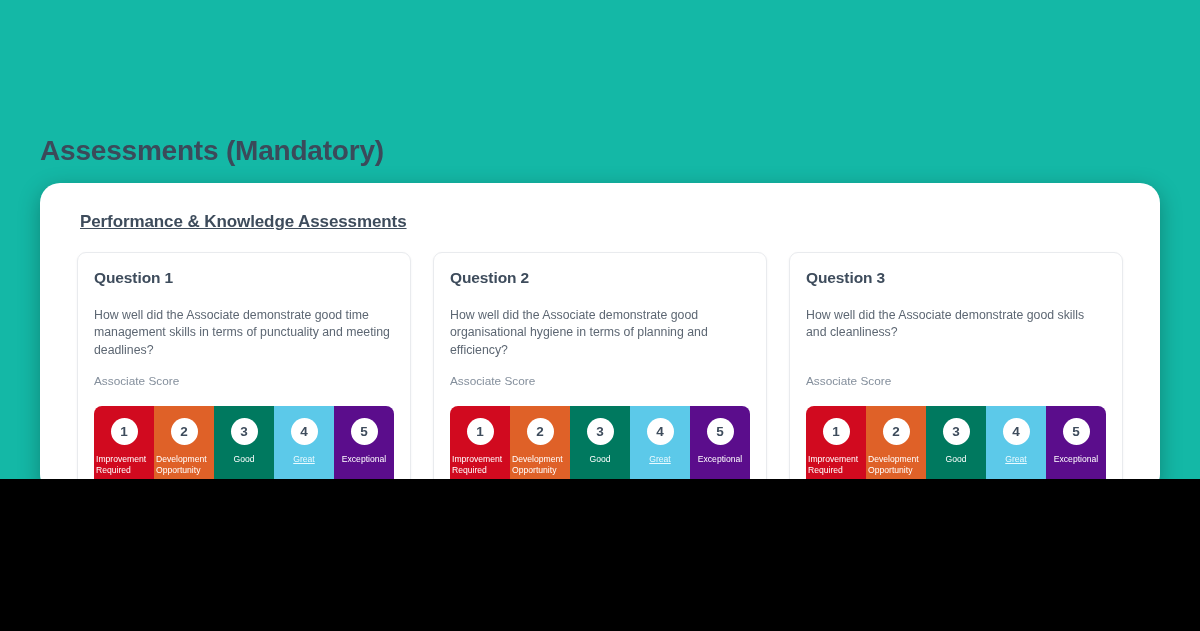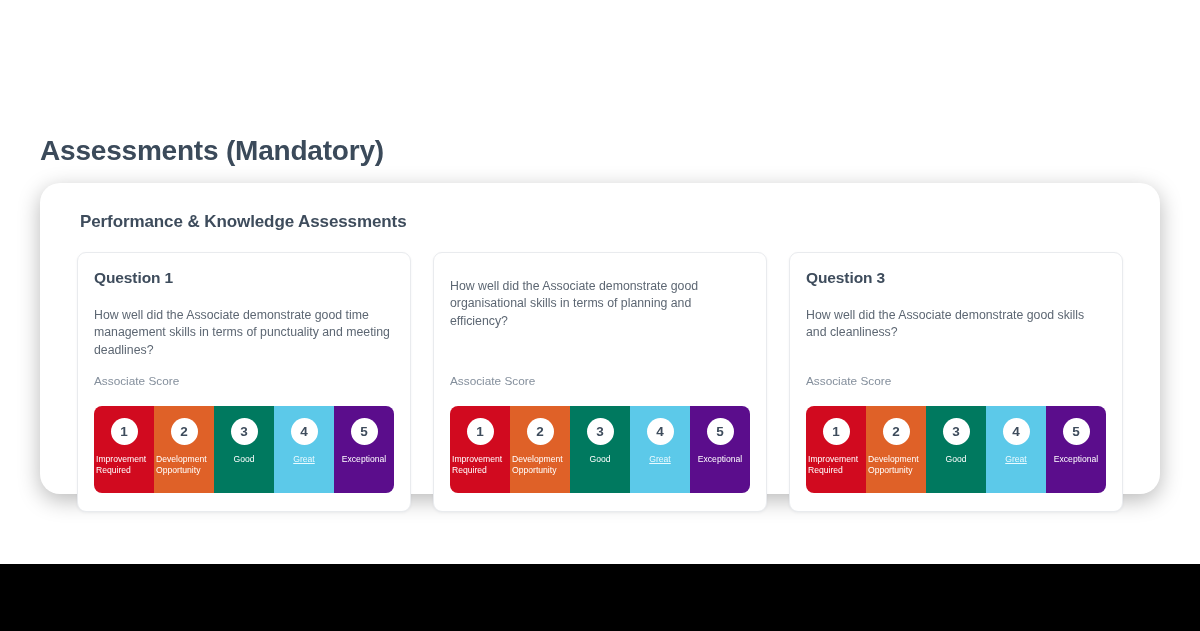--- a/index.html
+++ b/index.html
@@ -8,22 +8,22 @@
     width: 1200px;
     height: 631px;
     background: #000000;
     font-family: "Liberation Sans", sans-serif;
     -webkit-font-smoothing: antialiased;
   }
 
   .page {
     position: relative;
     width: 1200px;
-    height: 564px;
-    background: #ffffff;
+    height: 479px;
+    background: #14b8a6;
     overflow: hidden;
   }
 
   
   .page-title {
     position: absolute;
     left: 40px;
     top: 134px;
     font-size: 28px;
     font-weight: bold;
@@ -44,20 +44,21 @@
     box-shadow: 0 6px 22px rgba(0,0,0,0.28);
     padding: 20px 20px 22px 20px;
   }
 
   .panel-title {
     font-size: 17px;
     font-weight: bold;
     color: #3e4c5c;
     margin: 9px 0 0 20px;
     letter-spacing: -0.1px;
+    text-decoration: underline;
   }
 
   
   .cards {
     display: flex;
     gap: 22px;
     margin-top: 20px;
     padding: 0 17px;
   }
 
@@ -178,21 +179,22 @@
             <span class="seg-label dim">Great</span>
           </div>
           <div class="scale-seg" style="background:#5b0d8c">
             <span class="seg-badge">5</span>
             <span class="seg-label">Exceptional</span>
           </div>
         </div>
       </article>
 
       <article class="q-card">
-        <p class="q-body">How well did the Associate demonstrate good organisational skills in terms of planning and efficiency?</p>
+        <div class="q-title">Question 2</div>
+        <p class="q-body">How well did the Associate demonstrate good organisational hygiene in terms of planning and efficiency?</p>
         <div class="q-score-label">Associate Score</div>
         <div class="scale">
           <div class="scale-seg" style="background:#d10a1f">
             <span class="seg-badge">1</span>
             <span class="seg-label">Improvement Required</span>
           </div>
           <div class="scale-seg" style="background:#df6128">
             <span class="seg-badge">2</span>
             <span class="seg-label">Development Opportunity</span>
           </div>

